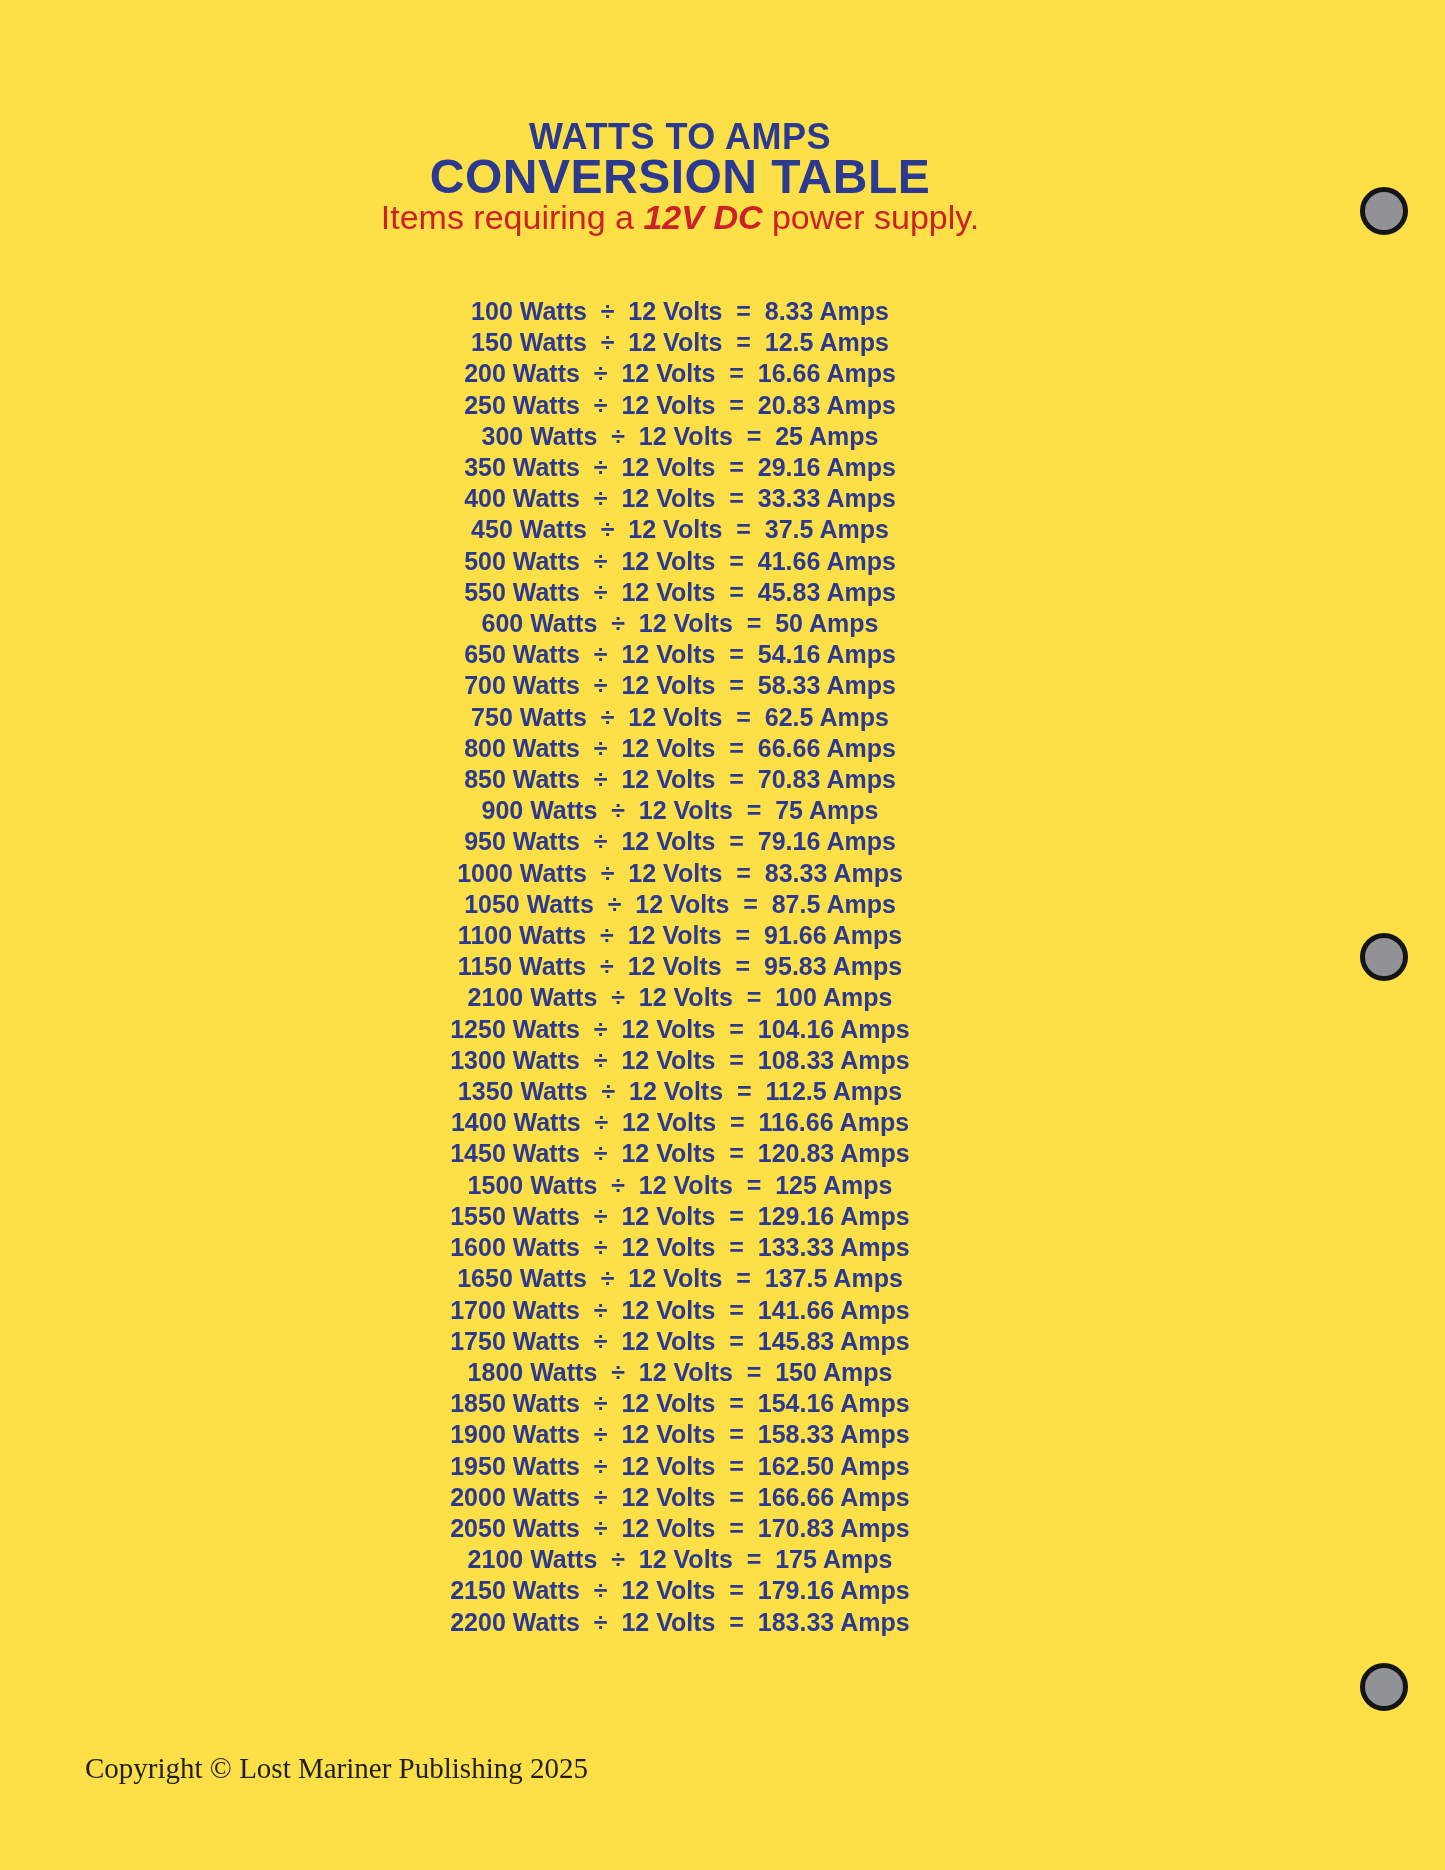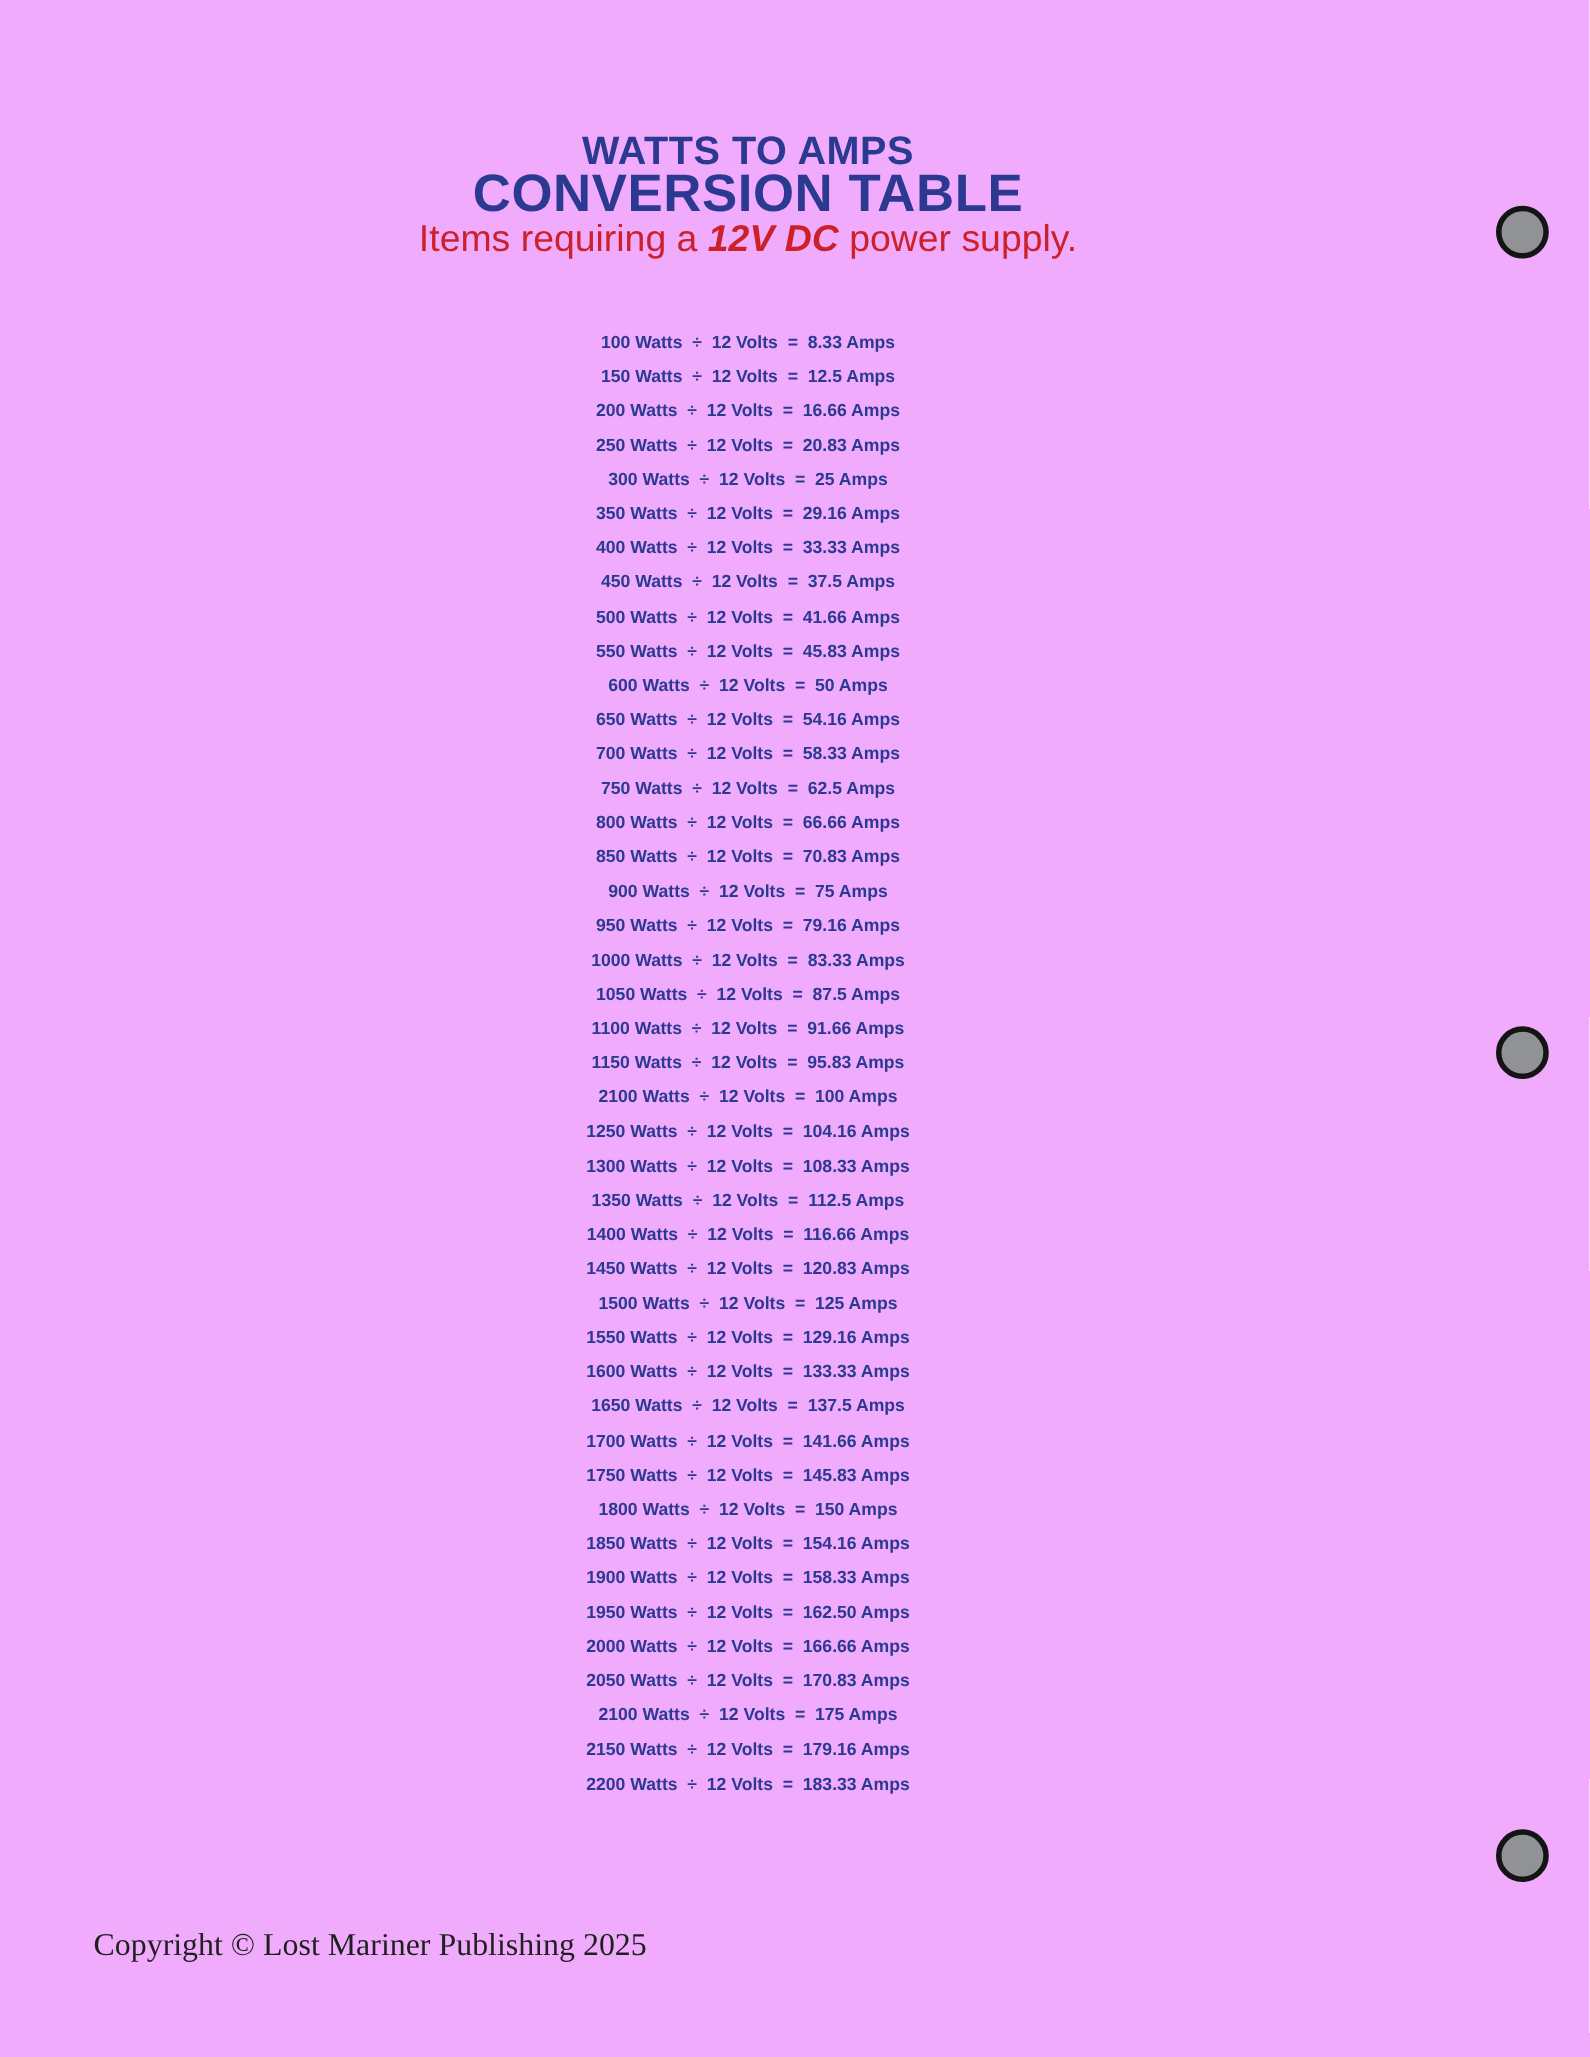--- a/index.html
+++ b/index.html
@@ -7,21 +7,21 @@
     --red:#cc2129;
     --hole-gray:#909295;
     --ink:#1f1f1f;
   }
   *{margin:0;padding:0;box-sizing:border-box;}
   html,body{background:#ffffff;}
   .page{
     position:relative;
     width:1445px;
     height:1870px;
-    background:#f0abfc;
+    background:#fde047;
     overflow:hidden;
     font-family:"Liberation Sans", sans-serif;
   }
   
   .content{
     position:absolute;
     left:0;
     top:0;
     width:1360px;
     text-align:center;
@@ -55,21 +55,21 @@
     margin-top:26px;
     font-size:26px;
     line-height:40px;
     font-weight:bold;
     color:var(--blue);
   }
   .conv-table{
     margin-top:59px;
   }
   .conv-table .row{
-    font-size:16px;
+    font-size:25px;
     line-height:31.2px;
     font-weight:bold;
     color:var(--blue);
     white-space:pre;
   }
   .binder-hole{
     position:absolute;
     width:48px;
     height:48px;
     border-radius:50%;

